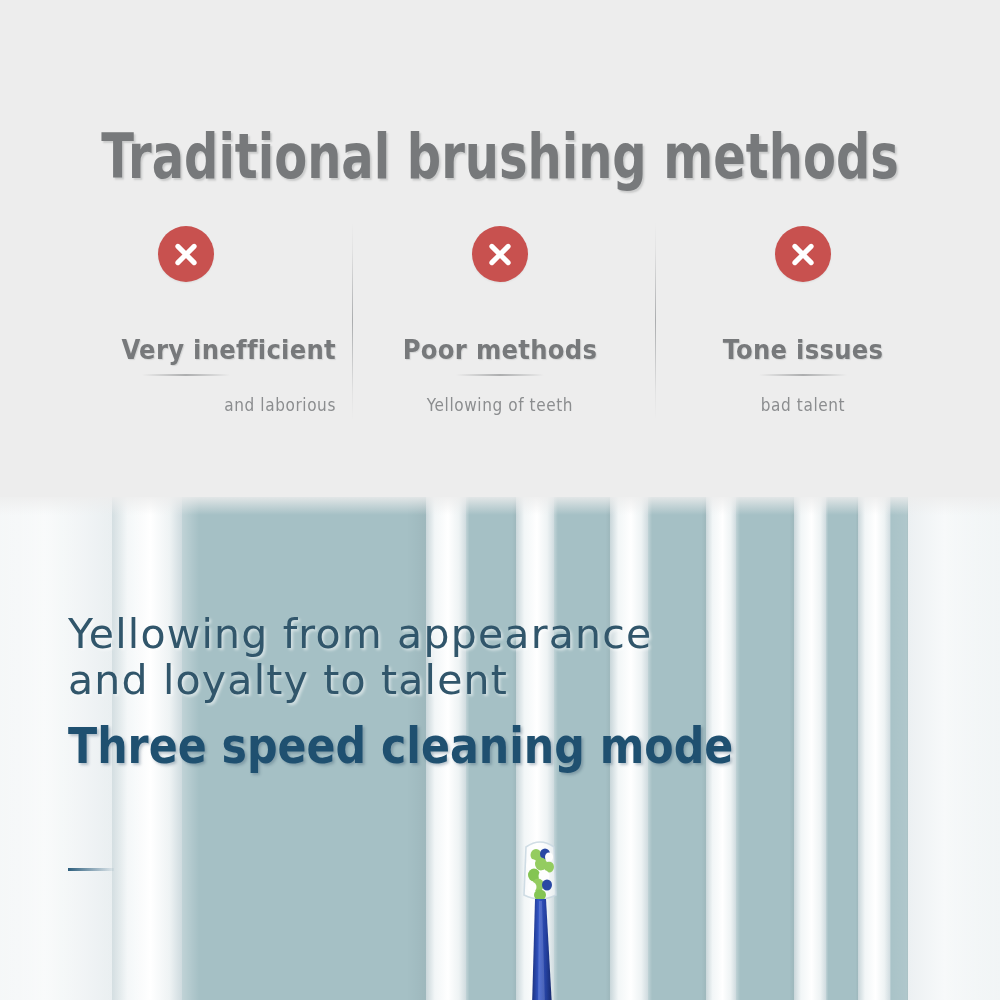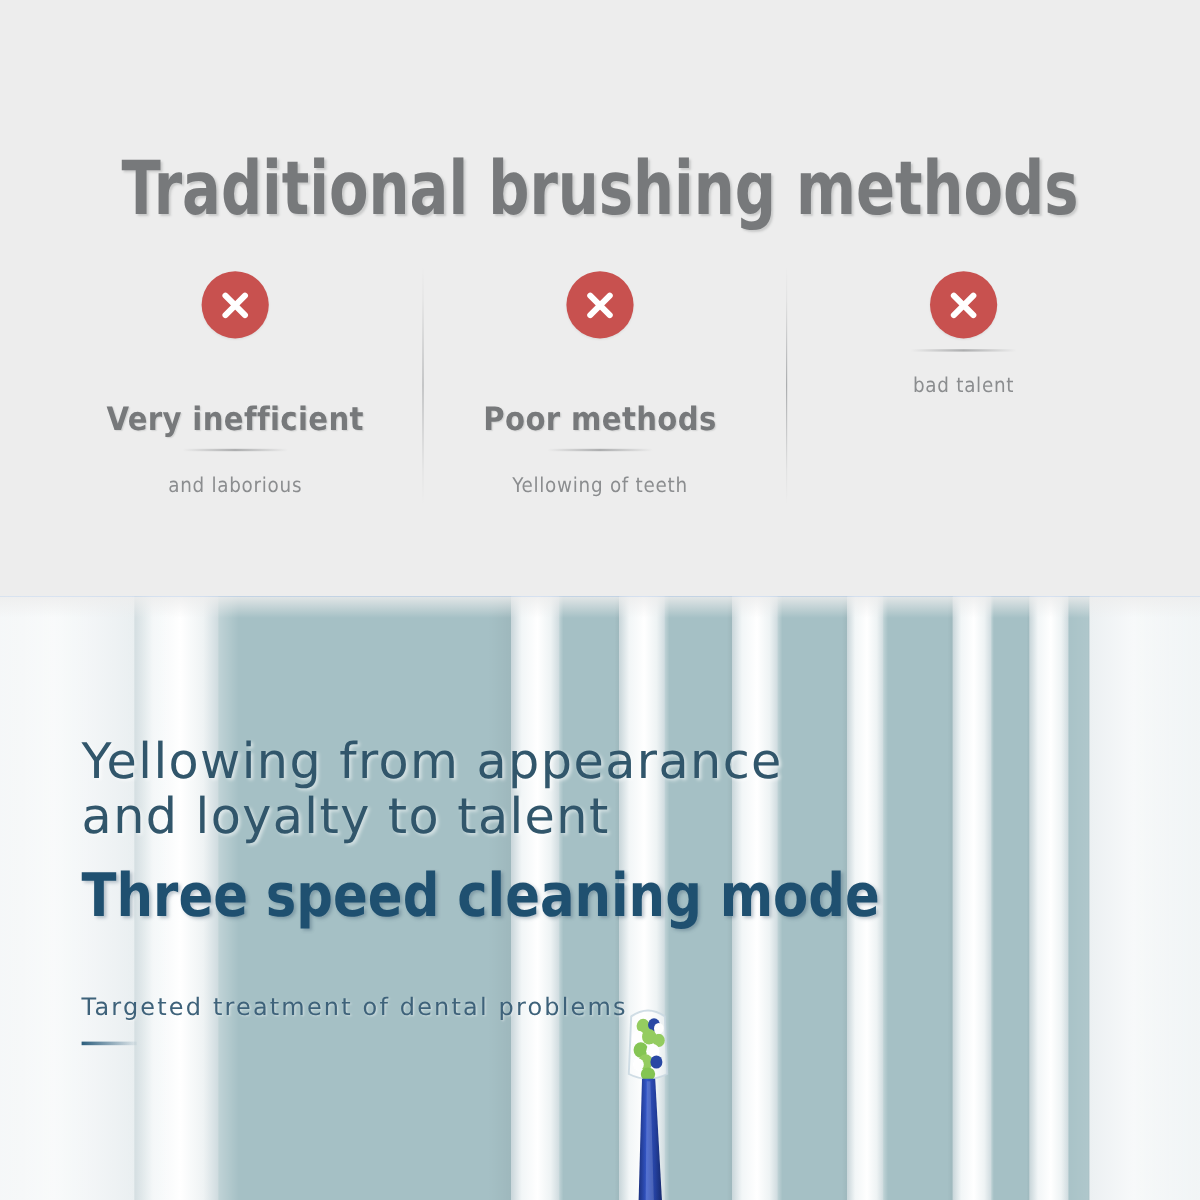--- a/index.html
+++ b/index.html
@@ -58,21 +58,21 @@
     top: 210px;
     width: 1000px;
     height: 250px;
   }
   .col {
     position: absolute;
     top: 0;
     width: 300px;
     text-align: center;
   }
-  .col-0 { left: 46px; }
+  .col-0 { left: 36px; text-align: right; }
   .col-1 { left: 350px; }
   .col-2 { left: 653px; }
 
   .x-icon {
     width: 56px;
     height: 56px;
     margin: 16px auto 0 auto;
     border-radius: 50%;
     background: #c8514f;
     position: relative;
@@ -285,20 +285,21 @@
         <div class="x-icon"></div>
         <div class="col-heading">Poor methods</div>
         <div class="col-rule"></div>
         <div class="col-sub">
           <div>Yellowing of teeth</div>
         </div>
       </div>
 
       <div class="col col-2">
         <div class="x-icon"></div>
+        <div class="col-heading">Tone issues</div>
         <div class="col-rule"></div>
         <div class="col-sub">
           <div>bad talent</div>
         </div>
       </div>
 
     </div>
   </section>
 
   <section class="bottom-panel">
@@ -355,17 +356,16 @@
       <path d="M25 62 l11 0 l6 108 l-20 0 z" fill="url(#handleGrad)"></path>
       <path d="M29 64 l3 0 l3 104 l-7 0 z" fill="rgba(255,255,255,0.16)"></path>
     </svg>
 
     <div class="hero-text">
       <div class="hero-line">Yellowing from appearance</div>
       <div class="hero-line">and loyalty to talent</div>
       <div class="hero-headline">Three speed cleaning mode</div>
     </div>
 
-    <div class="hero-tagline">Targeted treatment of dental problems</div>
     <div class="hero-underline"></div>
 
   </section>
 </div>
 
 </body></html>

